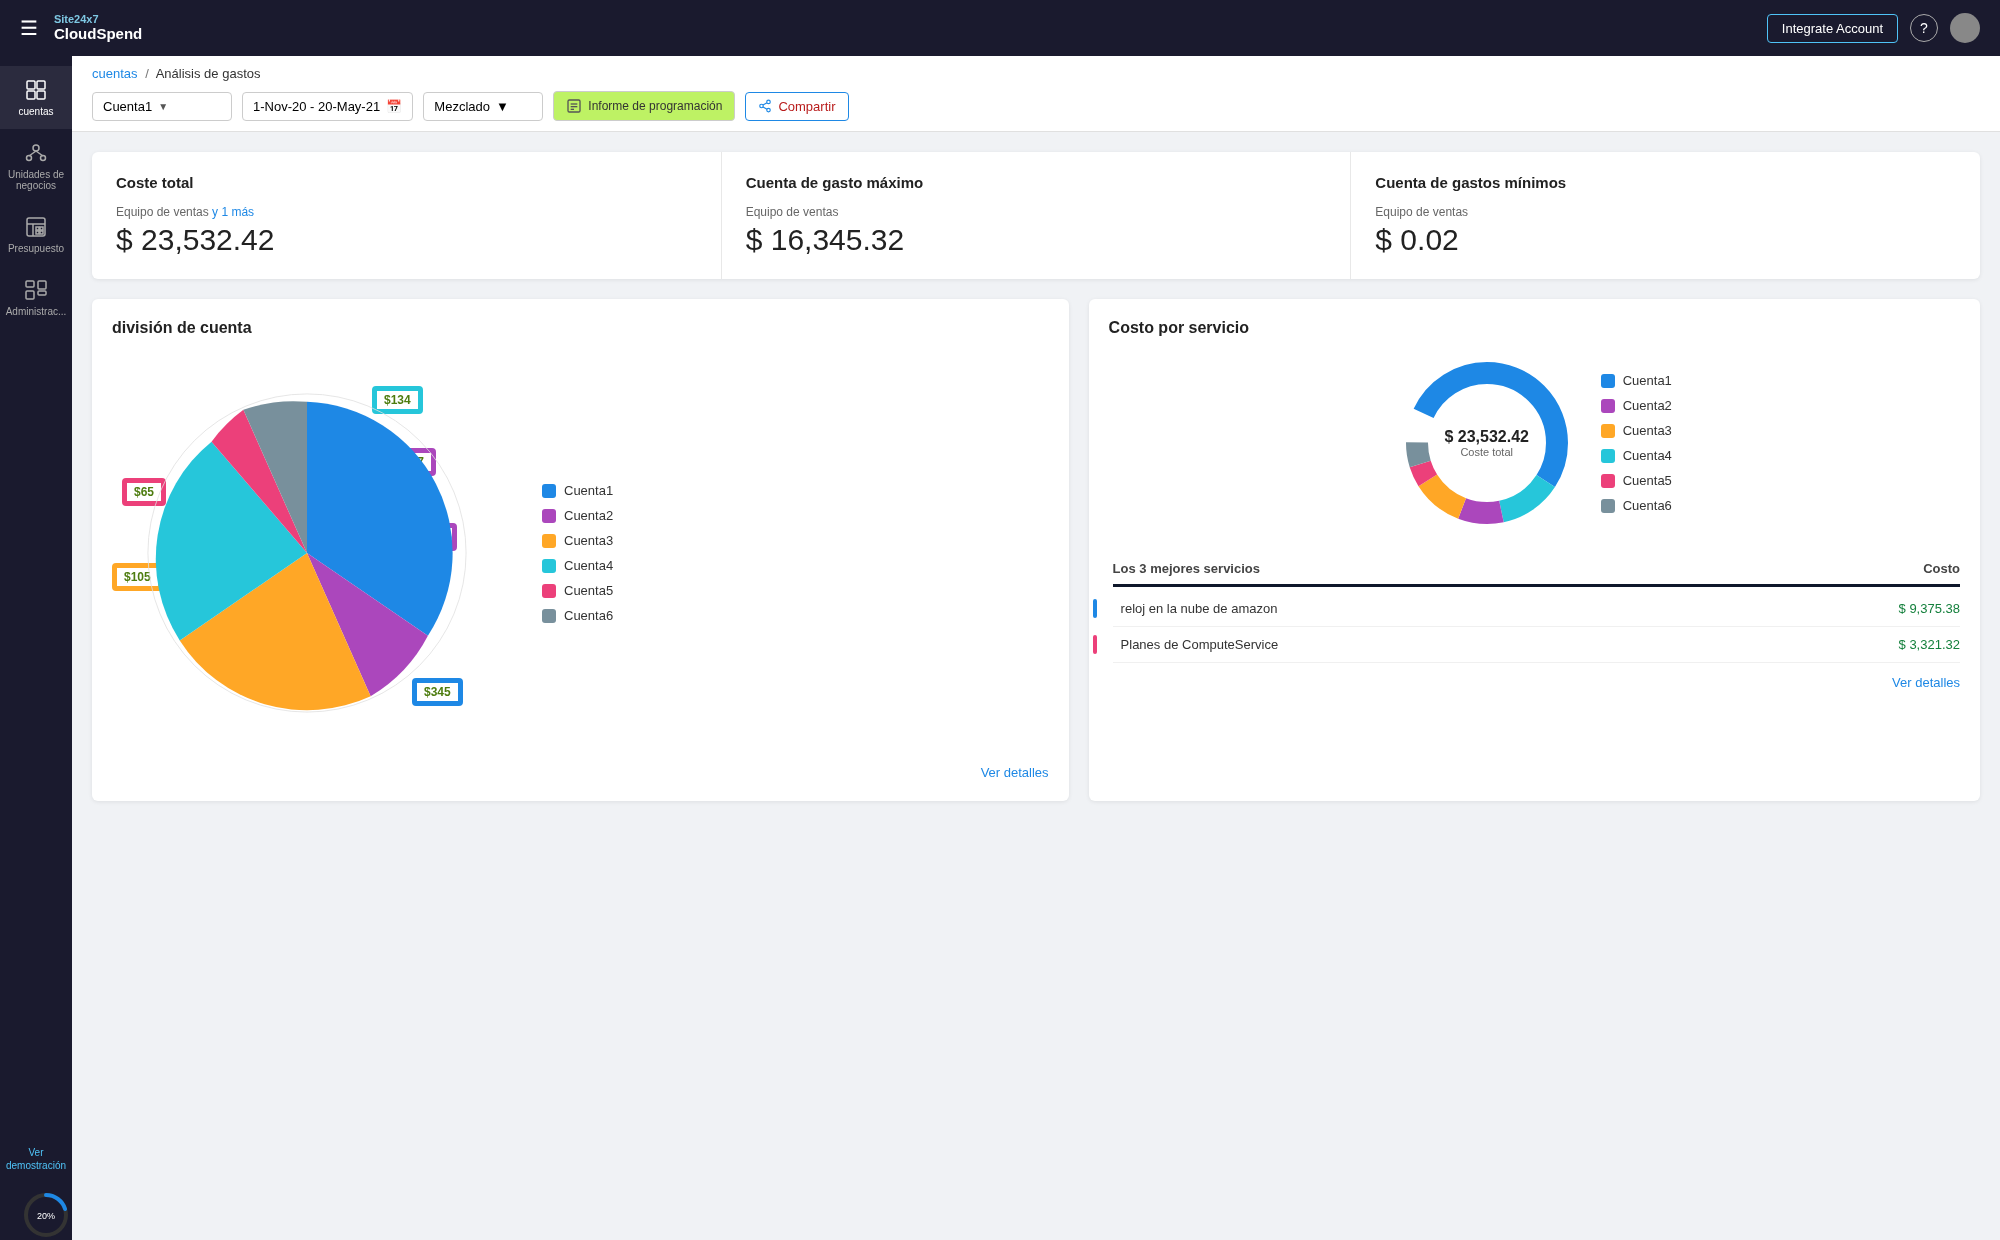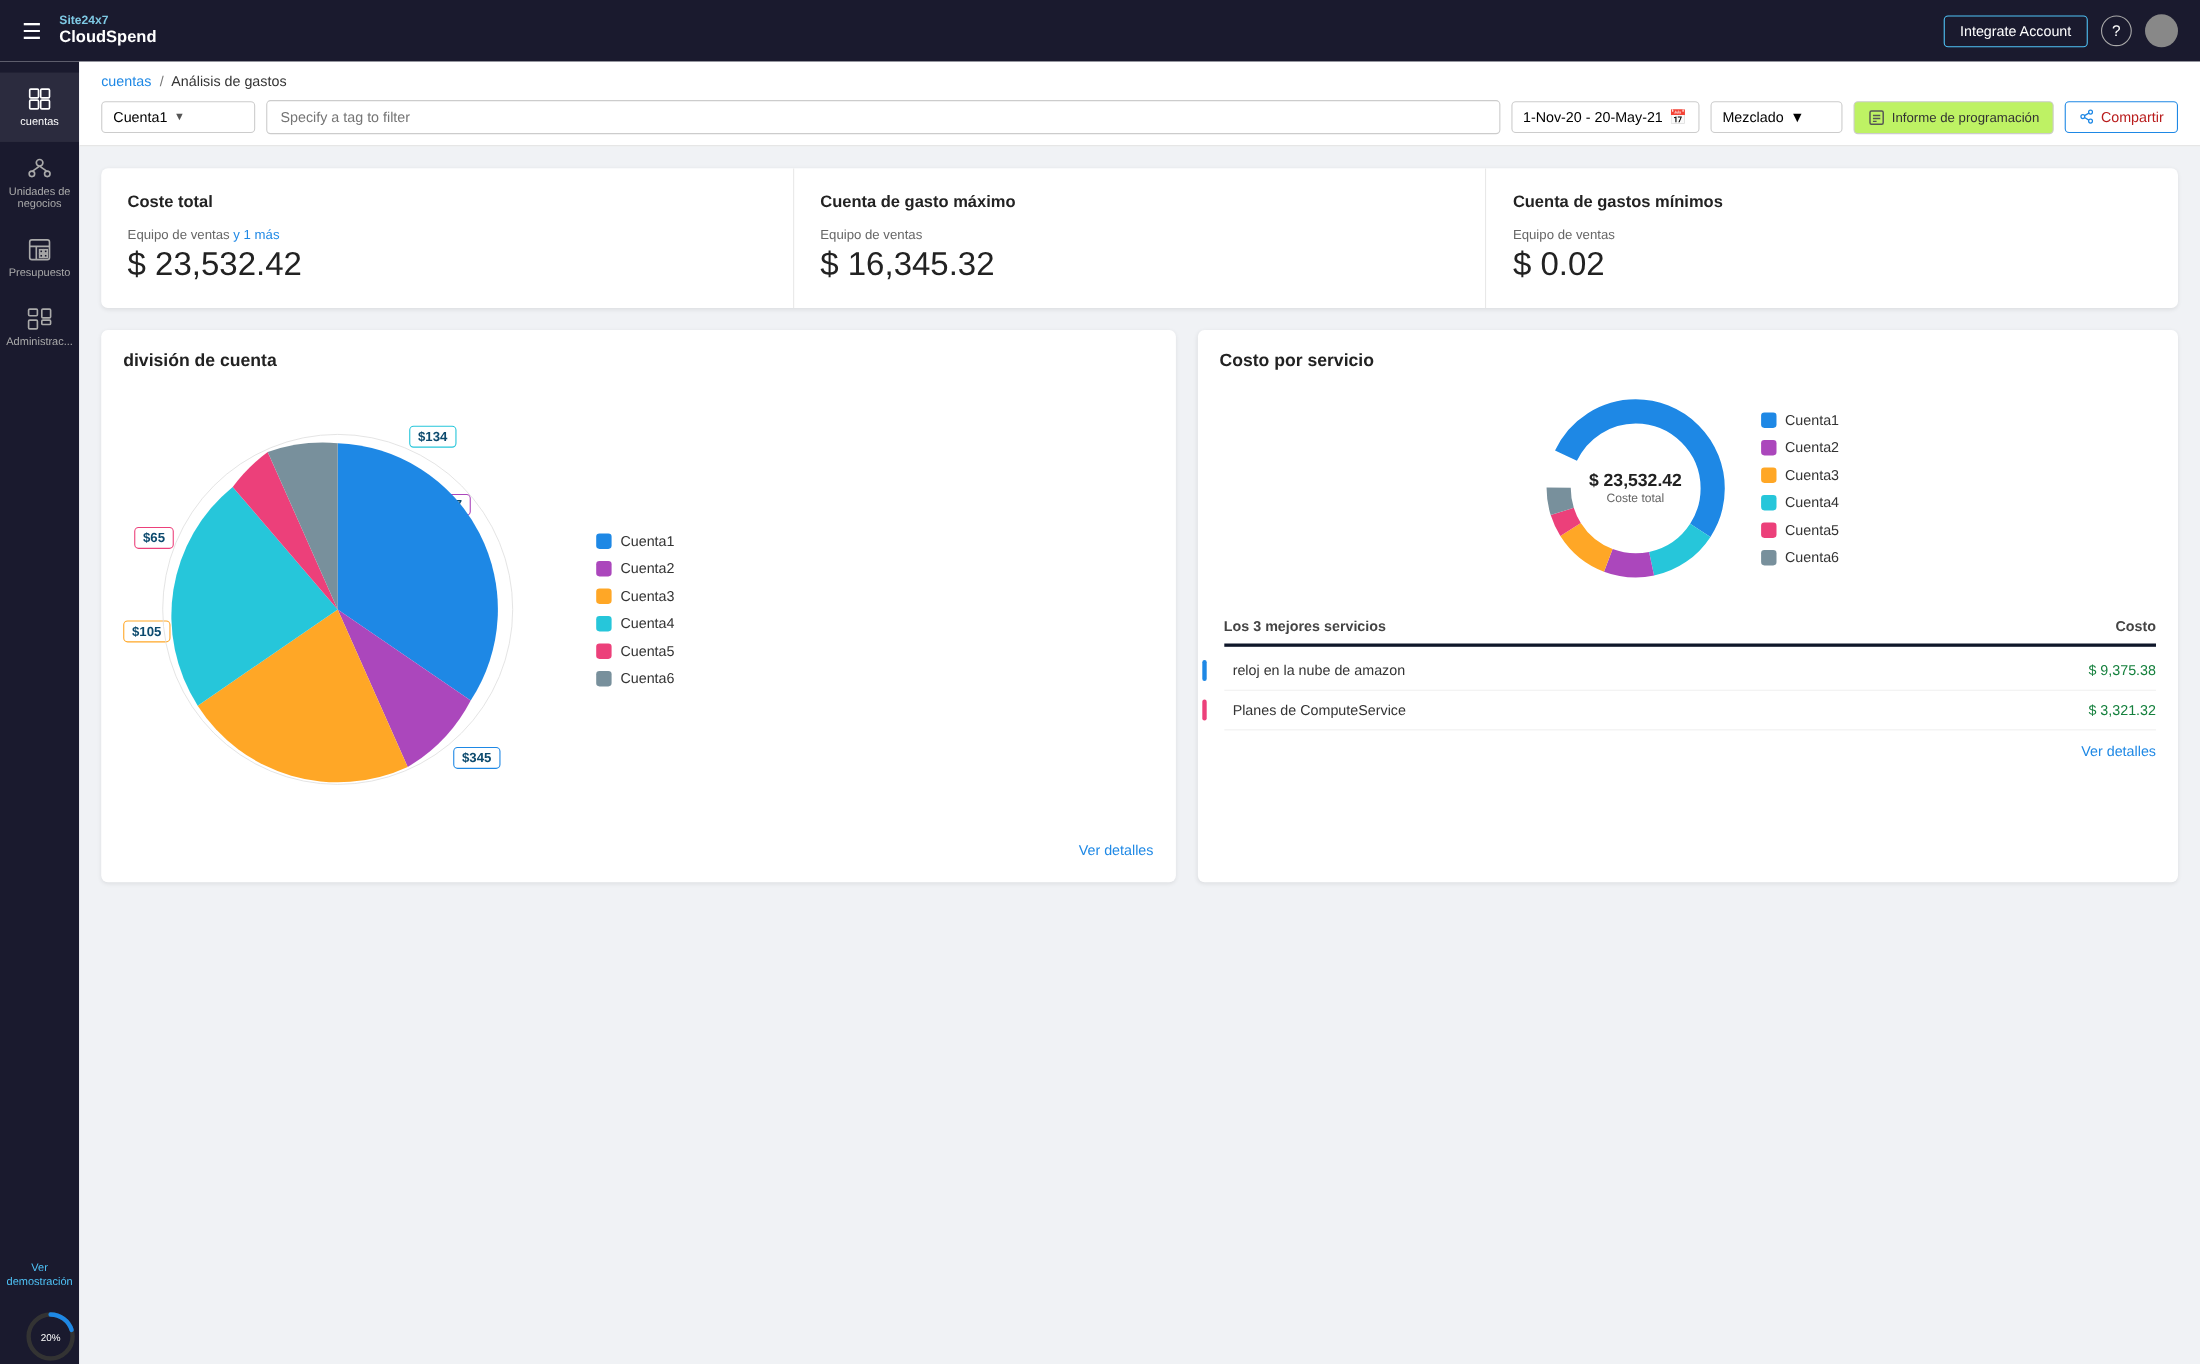--- a/index.html
+++ b/index.html
@@ -318,26 +318,26 @@
       color: #1e88e5;
       font-size: 13px;
       cursor: pointer;
       text-decoration: none;
     }
 
     
     .callout {
       position: absolute;
       background: white;
-      border: 1px solid #22c55e;
+      border: 5px solid #22c55e;
       border-radius: 4px;
       padding: 2px 7px;
       font-size: 12px;
       font-weight: 600;
-      color: #0c4a6e;
+      color: #4d7c0f;
       white-space: nowrap;
     }
     .callout.teal { border-color: #26c6da; }
     .callout.purple { border-color: #ab47bc; }
     .callout.pink { border-color: #ec407a; }
     .callout.orange { border-color: #ffa726; }
     .callout.blue { border-color: #1e88e5; }
 
     
     .donut-area {
@@ -490,21 +490,20 @@
         <a href="#">cuentas</a>
         <span class="sep">/</span>
         <span>Análisis de gastos</span>
       </div>
 
       <div class="filter-row">
         <div class="select-dropdown">
           <span>Cuenta1</span>
           <span class="arrow">▼</span>
         </div>
-        <input class="tag-input" type="text" placeholder="Specify a tag to filter" style="">
         <div class="date-picker">
           <span>1-Nov-20 - 20-May-21</span>
           <span>📅</span>
         </div>
         <div class="mixed-dropdown">
           <span>Mezclado</span>
           <span class="arrow">▼</span>
         </div>
         <button class="report-btn">
           <svg width="16" height="16" viewBox="0 0 24 24" fill="none" stroke="#555" stroke-width="2">

